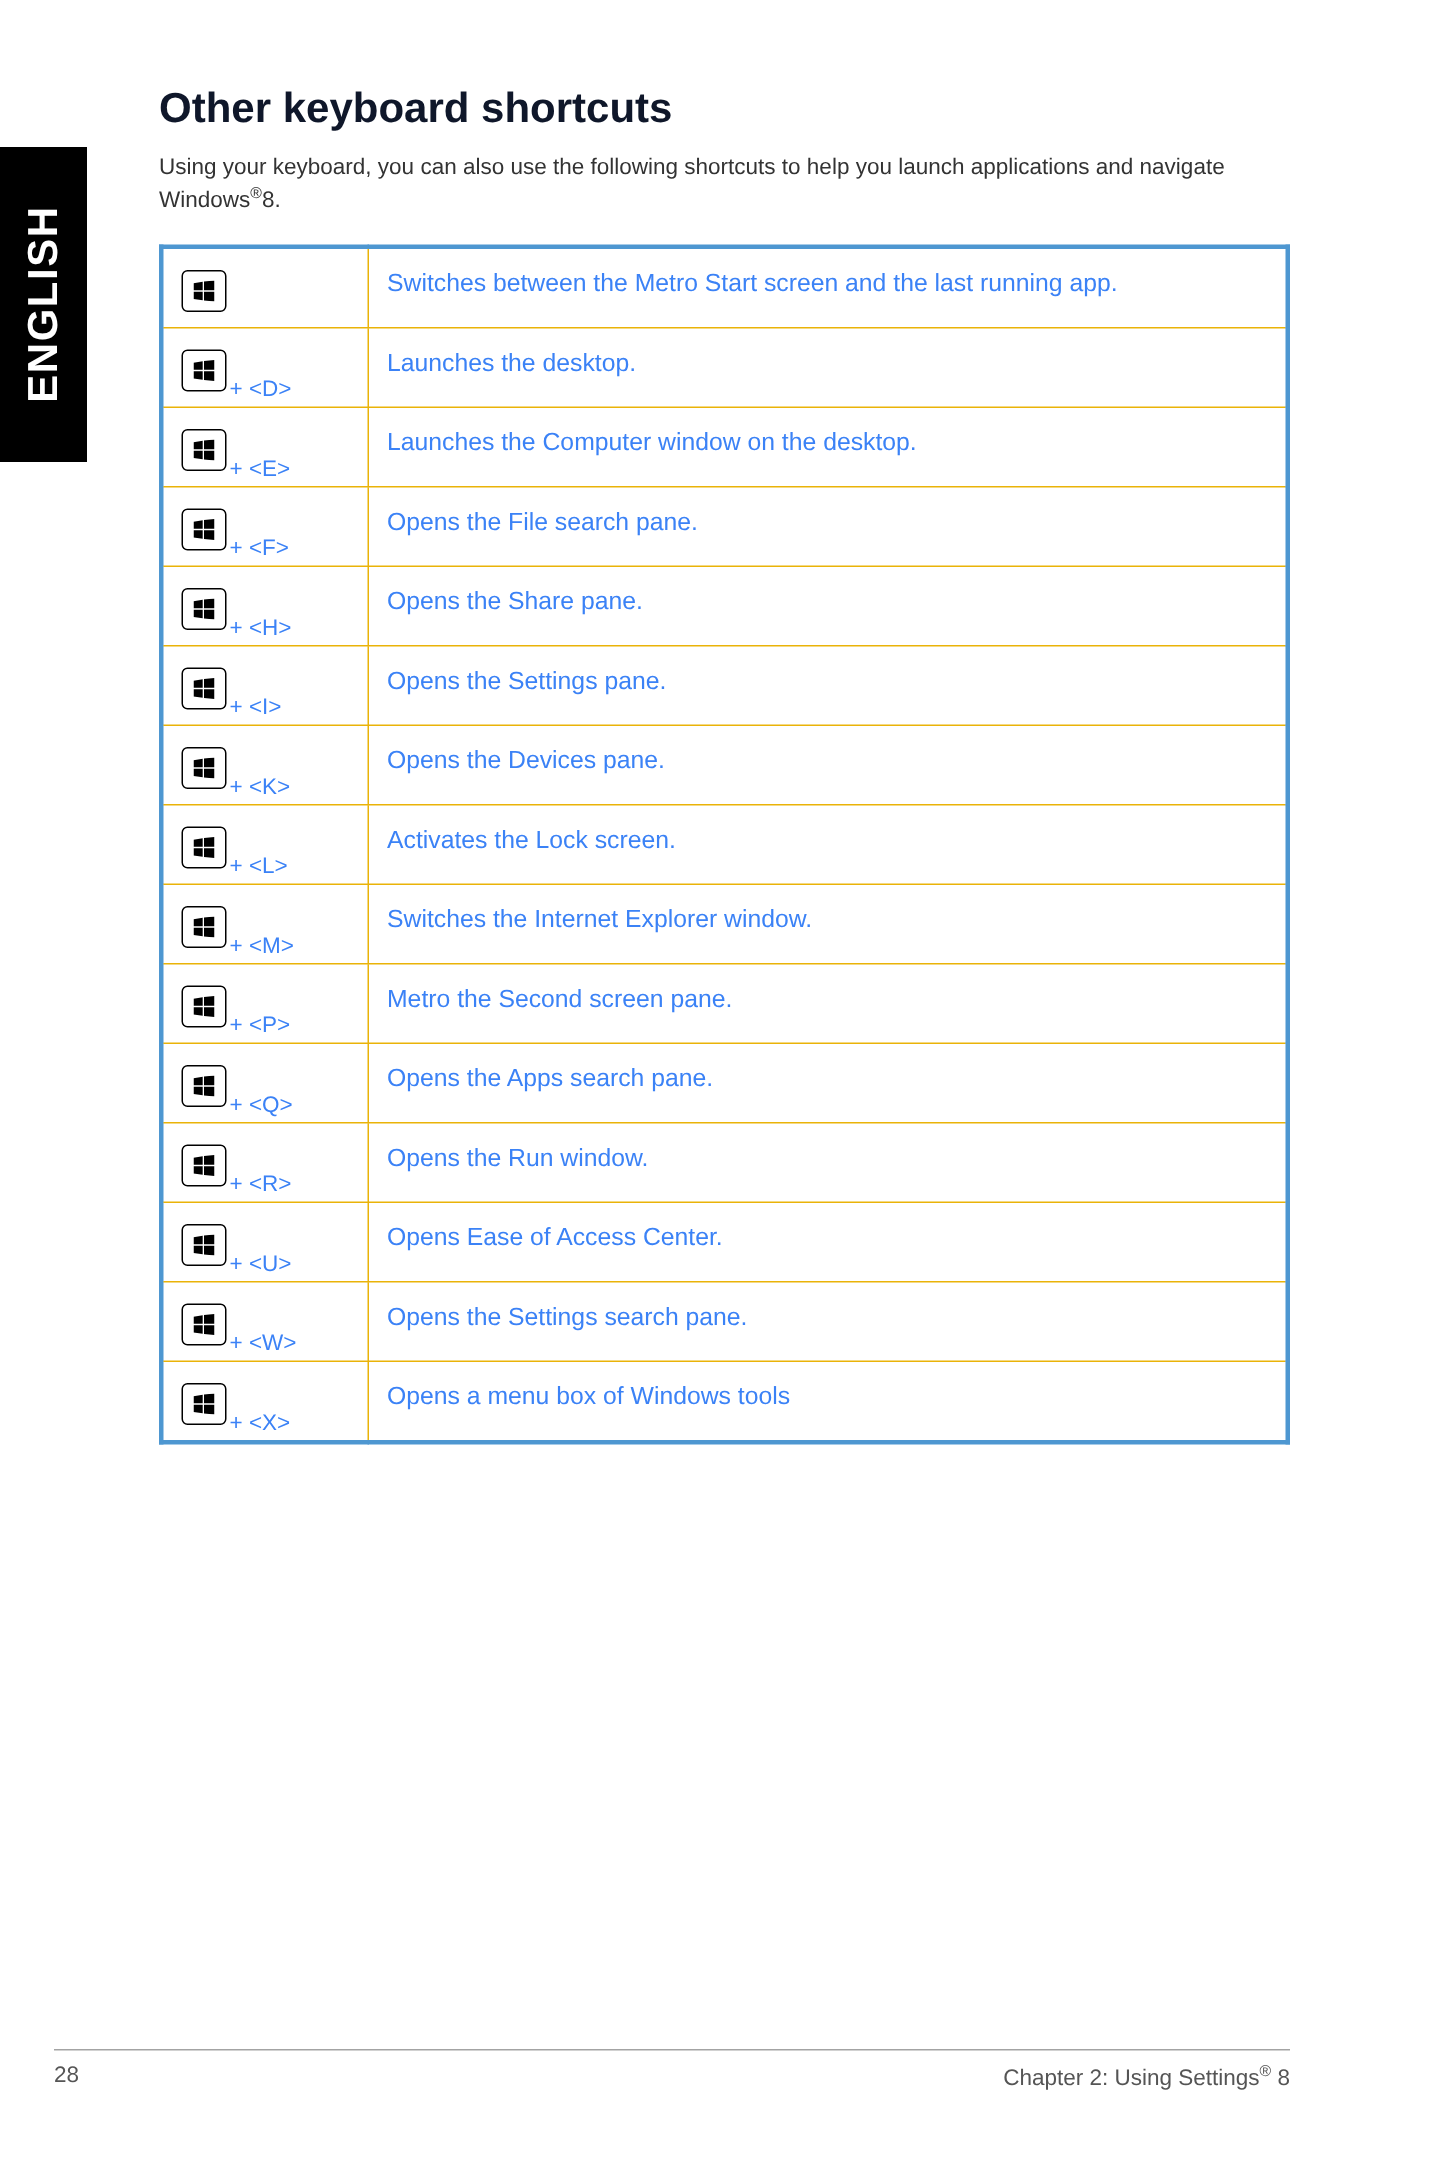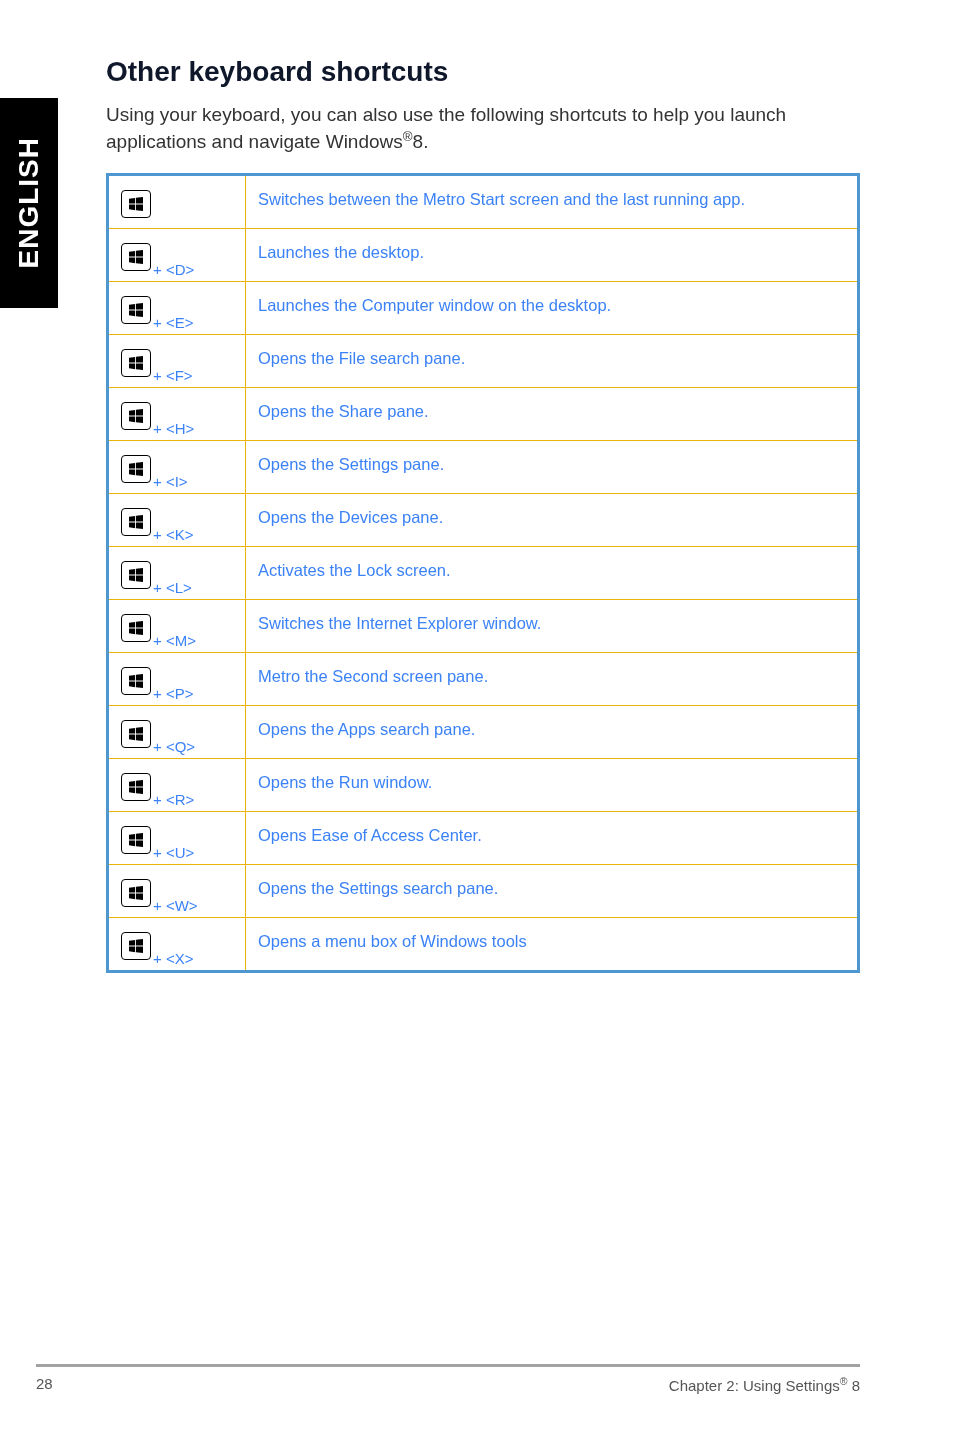--- a/index.html
+++ b/index.html
@@ -21,21 +21,21 @@
     transform: rotate(180deg);
     font-family: Arial, Helvetica, sans-serif;
   }
   h1.section-title {
     font-size: 28px;
     font-weight: 700;
     margin-bottom: 14px;
     color: #0f172a;
   }
   p.intro {
-    font-size: 19px;
+    font-size: 15px;
     line-height: 1.35;
     color: #333;
     margin-bottom: 18px;
   }
   sup { font-size: 0.7em; }
   table.shortcut-table {
     width: 100%;
     border-collapse: collapse;
     border: 3px solid #4e97d1;
   }
@@ -65,21 +65,21 @@
     font-size: 15px;
     vertical-align: bottom;
     display: inline-block;
     line-height: 1;
     position: relative;
     top: 6px;
   }
   .footer {
     position: absolute;
     left: 36px; right: 94px; bottom: 44px;
-    border-top: 3px solid #a3a3a3;
+    border-top: 1px solid #a3a3a3;
     padding-top: 8px;
     font-size: 15px;
     color: #555;
     display: flex;
     justify-content: space-between;
     margin-top: 12px;
   }
 </style>
 </head>
 <body>

